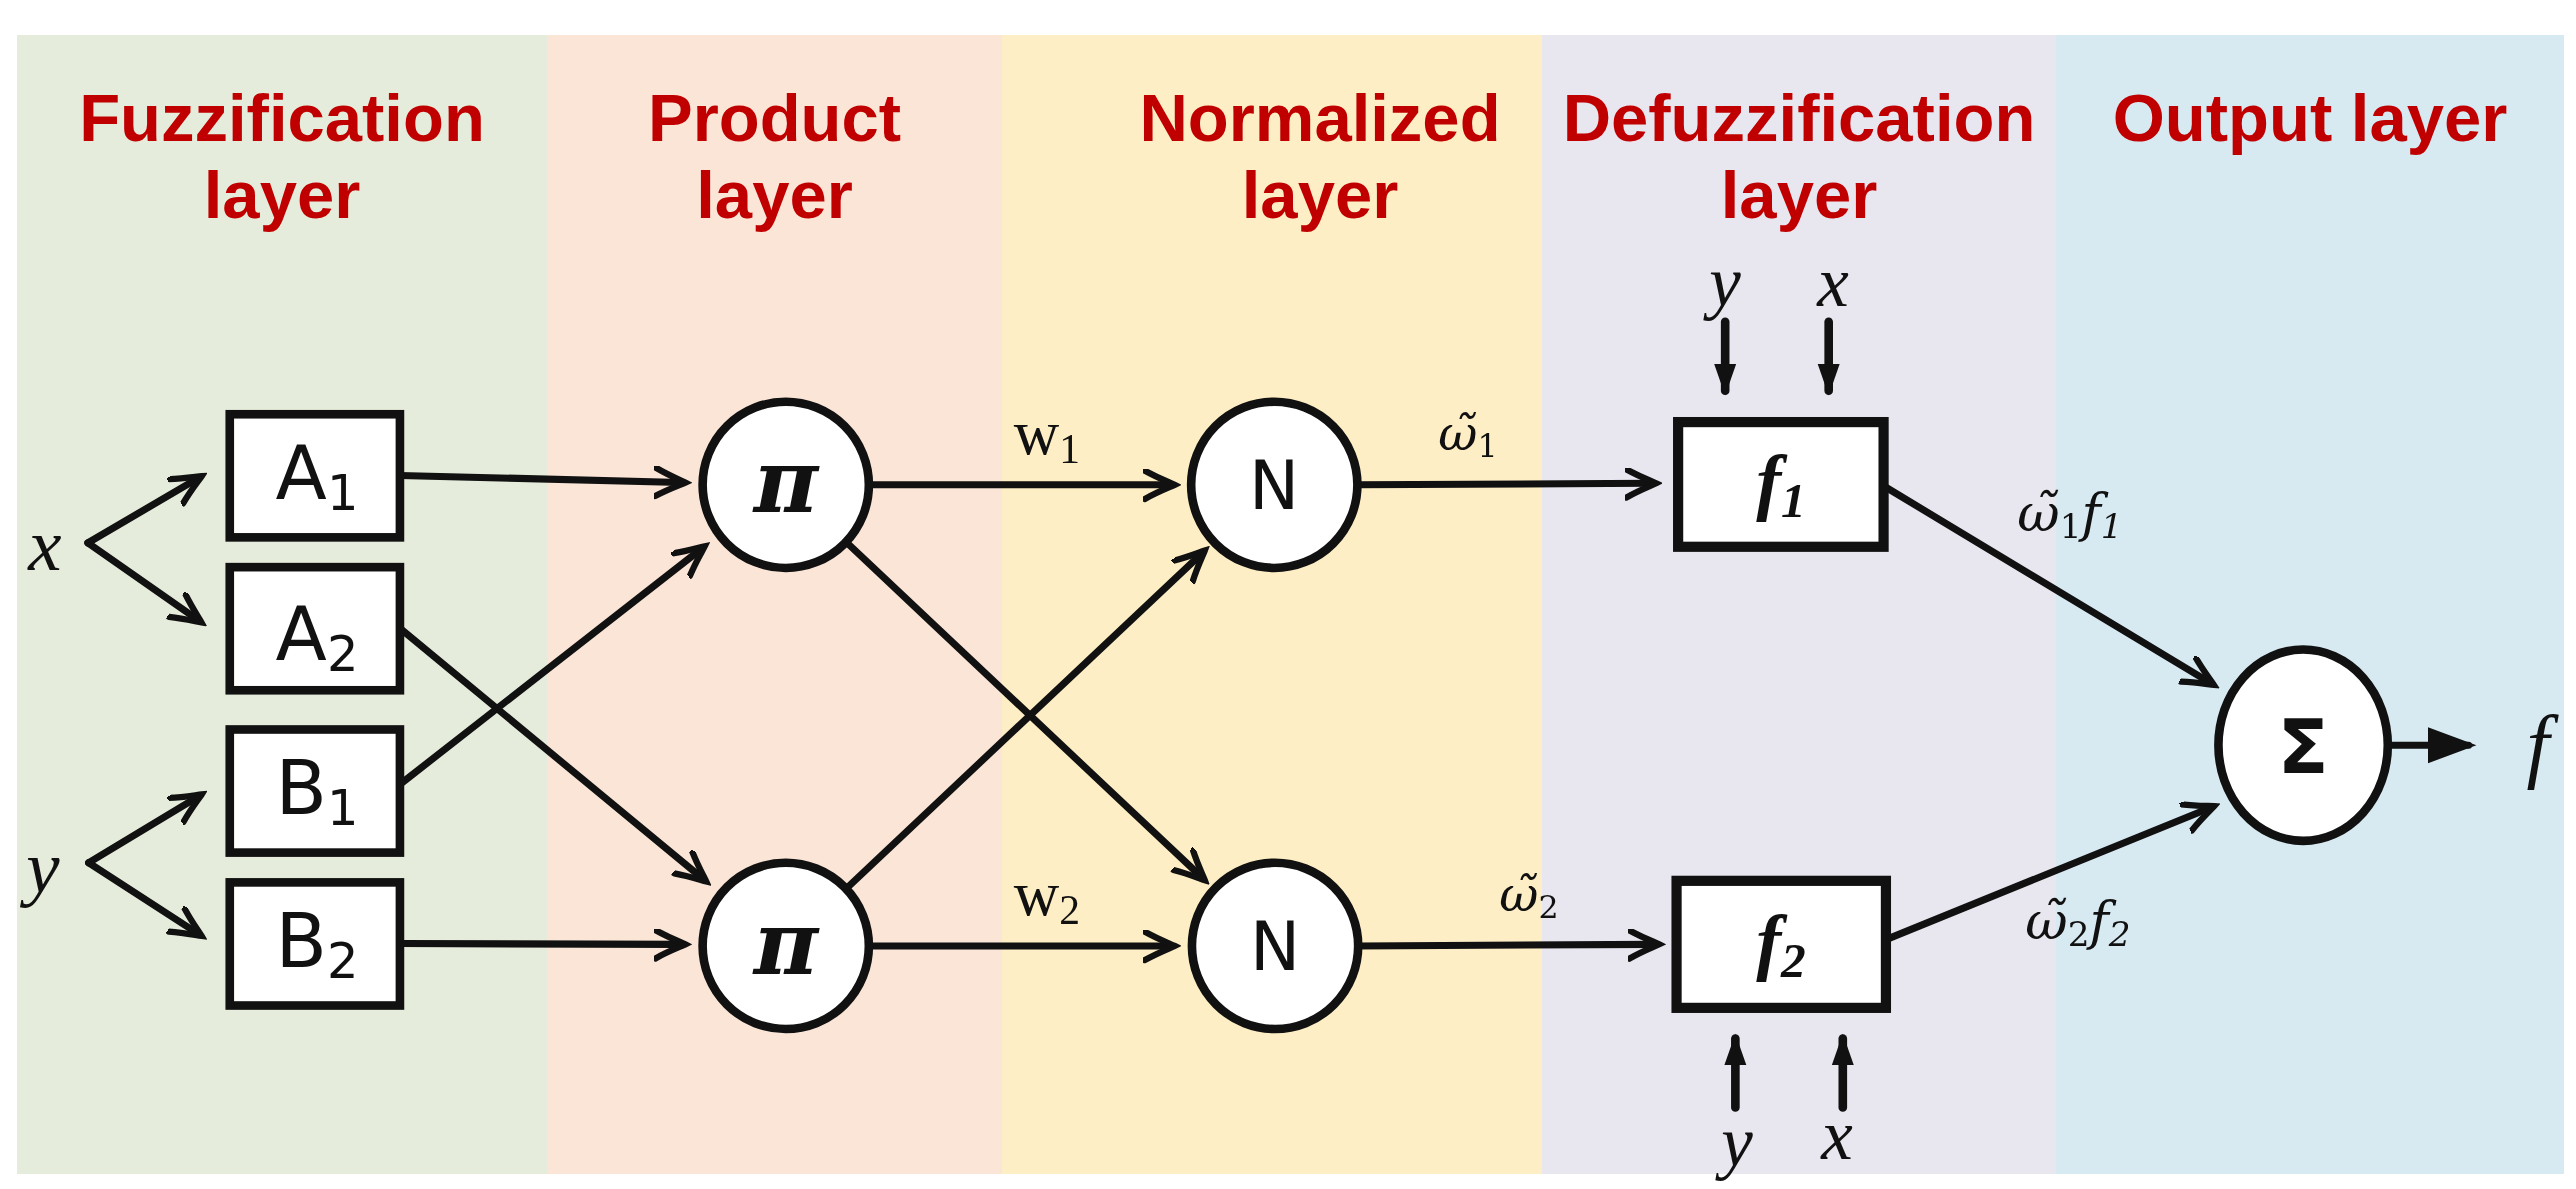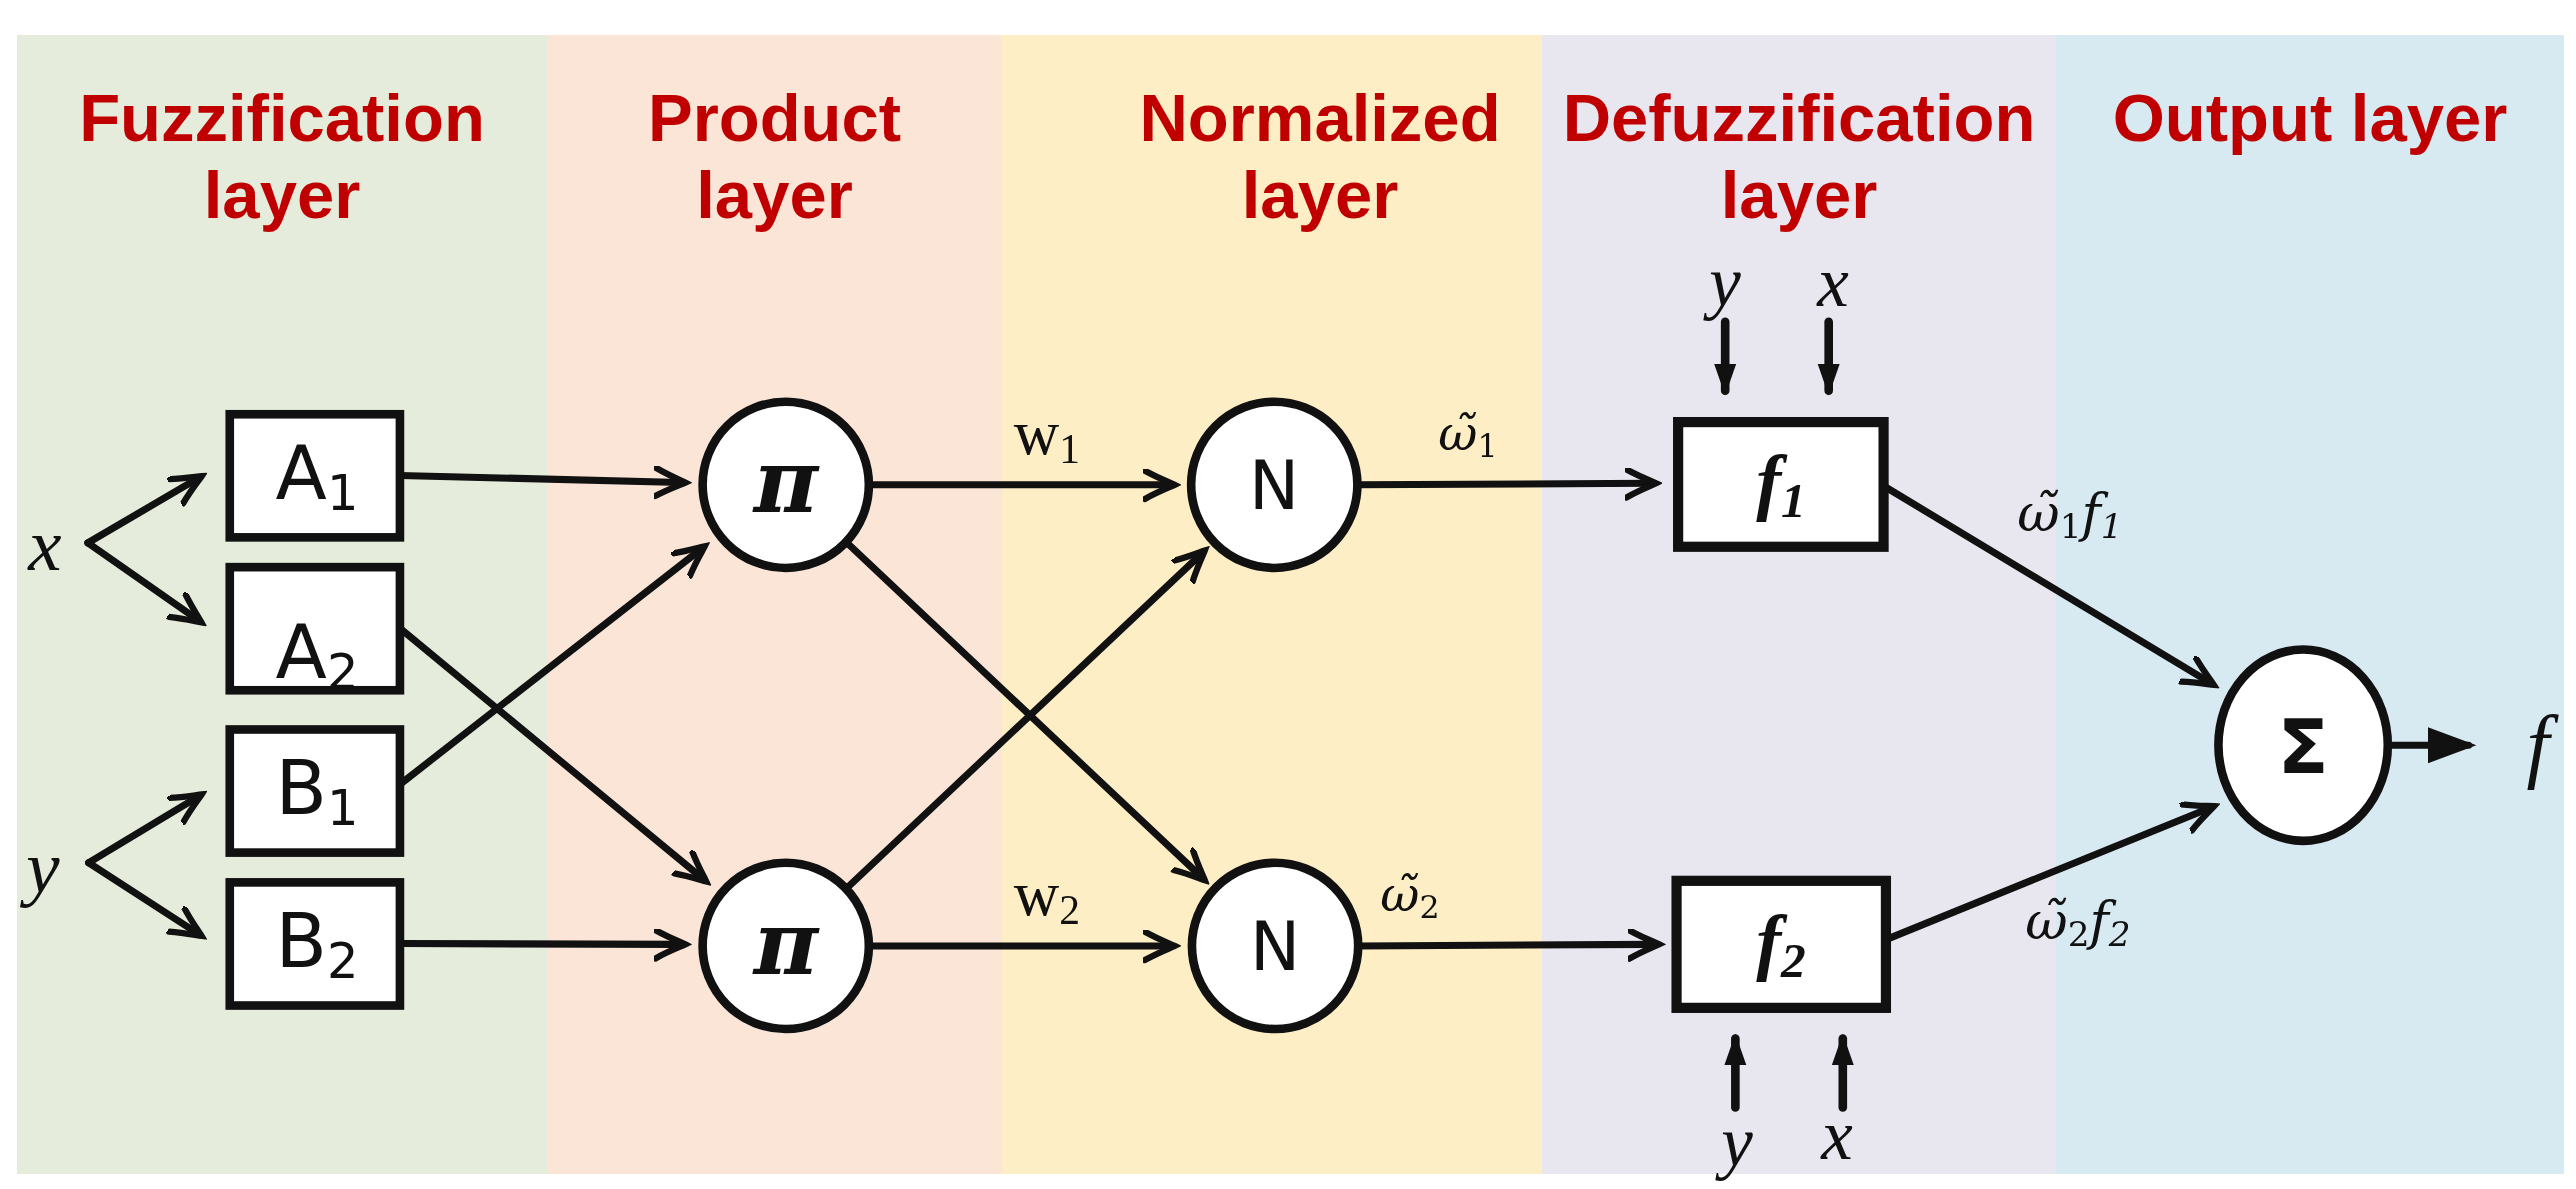--- a/index.html
+++ b/index.html
@@ -121,40 +121,40 @@
     <circle class="shape" cx="1626" cy="1206" r="106"></circle>
     <rect class="shape fbox" x="2140" y="538" width="262" height="159"></rect>
     <rect class="shape fbox" x="2138" y="1123" width="267" height="162"></rect>
     <ellipse class="shape" cx="2937" cy="950" rx="108" ry="122"></ellipse>
   </svg>
 
   <div class="lbl serifit inp" style="left:45px;top:544px">x</div>
   <div class="lbl serifit inp" style="left:43px;top:866px">y</div>
 
   <div class="lbl sans node-ab" style="left:317px;top:477px"><span>A</span><span class="sub">1</span></div>
-  <div class="lbl sans node-ab" style="left:317px;top:656px"><span>A</span><span class="sub">2</span></div>
+  <div class="lbl sans node-ab" style="left:317px;top:638px"><span>A</span><span class="sub">2</span></div>
   <div class="lbl sans node-ab" style="left:317px;top:792px"><span>B</span><span class="sub">1</span></div>
   <div class="lbl sans node-ab" style="left:317px;top:945px"><span>B</span><span class="sub">2</span></div>
 
   <div class="lbl mathit node-pi" style="left:786px;top:481px">π</div>
   <div class="lbl mathit node-pi" style="left:786px;top:943px">π</div>
 
   <div class="lbl sans node-n" style="left:1274px;top:486px">N</div>
   <div class="lbl sans node-n" style="left:1275px;top:947px">N</div>
 
   <div class="lbl serifit node-f" style="left:1781px;top:484px"><span>f</span><span class="sub">1</span></div>
   <div class="lbl serifit node-f" style="left:1781px;top:944px"><span>f</span><span class="sub">2</span></div>
 
   <div class="lbl sans node-sigma" style="left:2303px;top:747px">Σ</div>
 
   <div class="lbl sans wlbl" style="left:1047px;top:436px"><span>w</span><span class="sub">1</span></div>
   <div class="lbl sans wlbl" style="left:1047px;top:897px"><span>w</span><span class="sub">2</span></div>
 
   <div class="lbl mathit omlbl" style="left:1460px;top:436px"><span>ω̃</span><span class="sub up">1</span></div>
-  <div class="lbl mathit omlbl" style="left:1402px;top:897px"><span>ω̃</span><span class="sub up">2</span></div>
+  <div class="lbl mathit omlbl" style="left:1521px;top:897px"><span>ω̃</span><span class="sub up">2</span></div>
 
   <div class="lbl mathit omflbl" style="left:2070px;top:515px"><span>ω̃</span><span class="sub up">1</span><span>f</span><span class="sub">1</span></div>
   <div class="lbl mathit omflbl" style="left:2078px;top:923px"><span>ω̃</span><span class="sub up">2</span><span>f</span><span class="sub">2</span></div>
 
   <div class="lbl serifit sideio" style="left:1725px;top:282px">y</div>
   <div class="lbl serifit sideio" style="left:1833px;top:282px">x</div>
   <div class="lbl serifit sideio" style="left:1737px;top:1142px">y</div>
   <div class="lbl serifit sideio" style="left:1837px;top:1135px">x</div>
 
   <div class="lbl serifit outf" style="left:2538px;top:745px">f</div>

